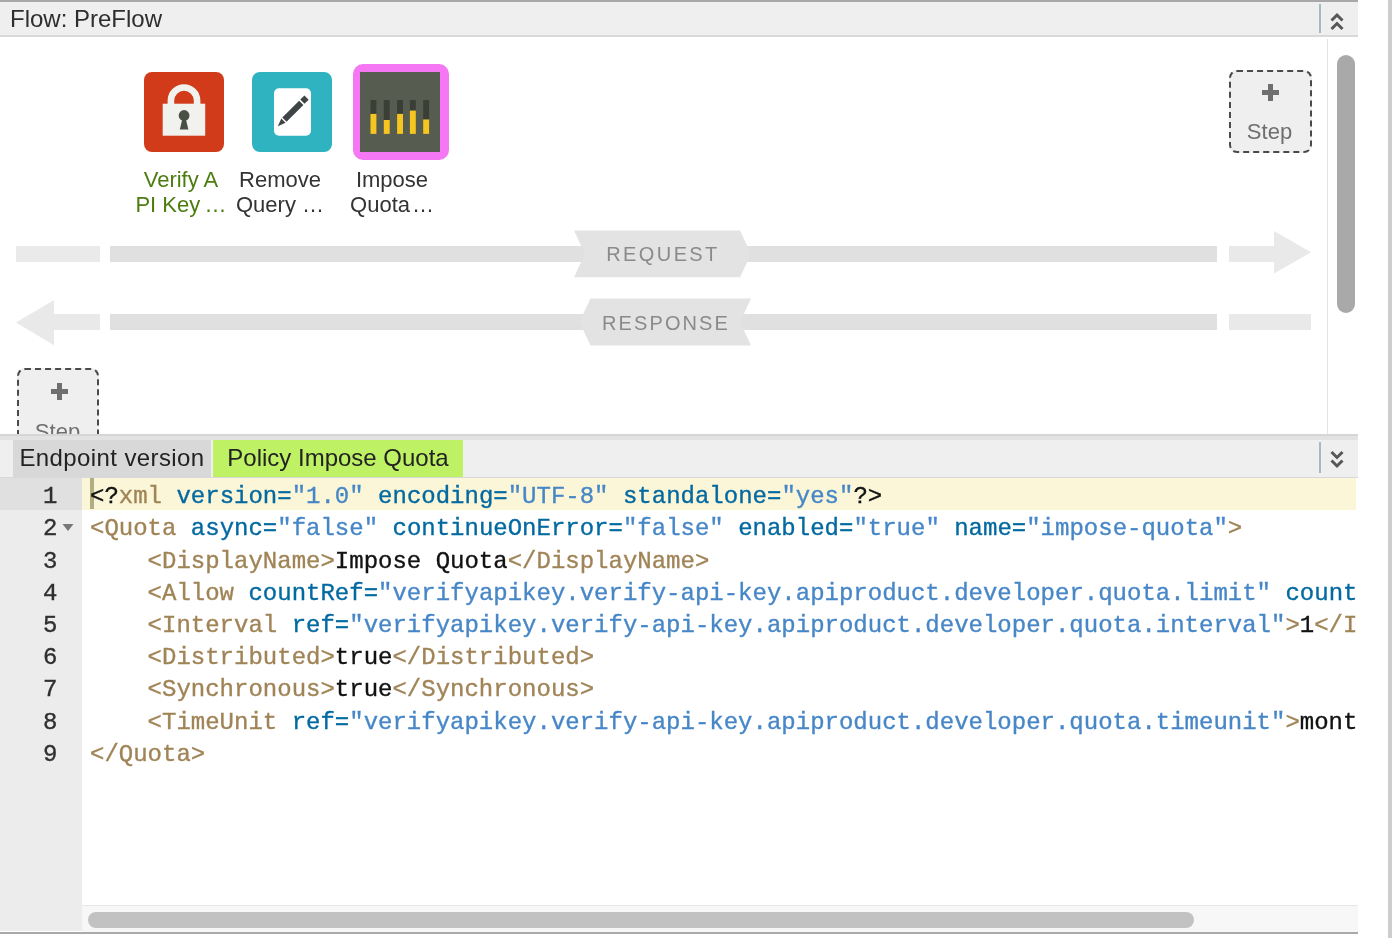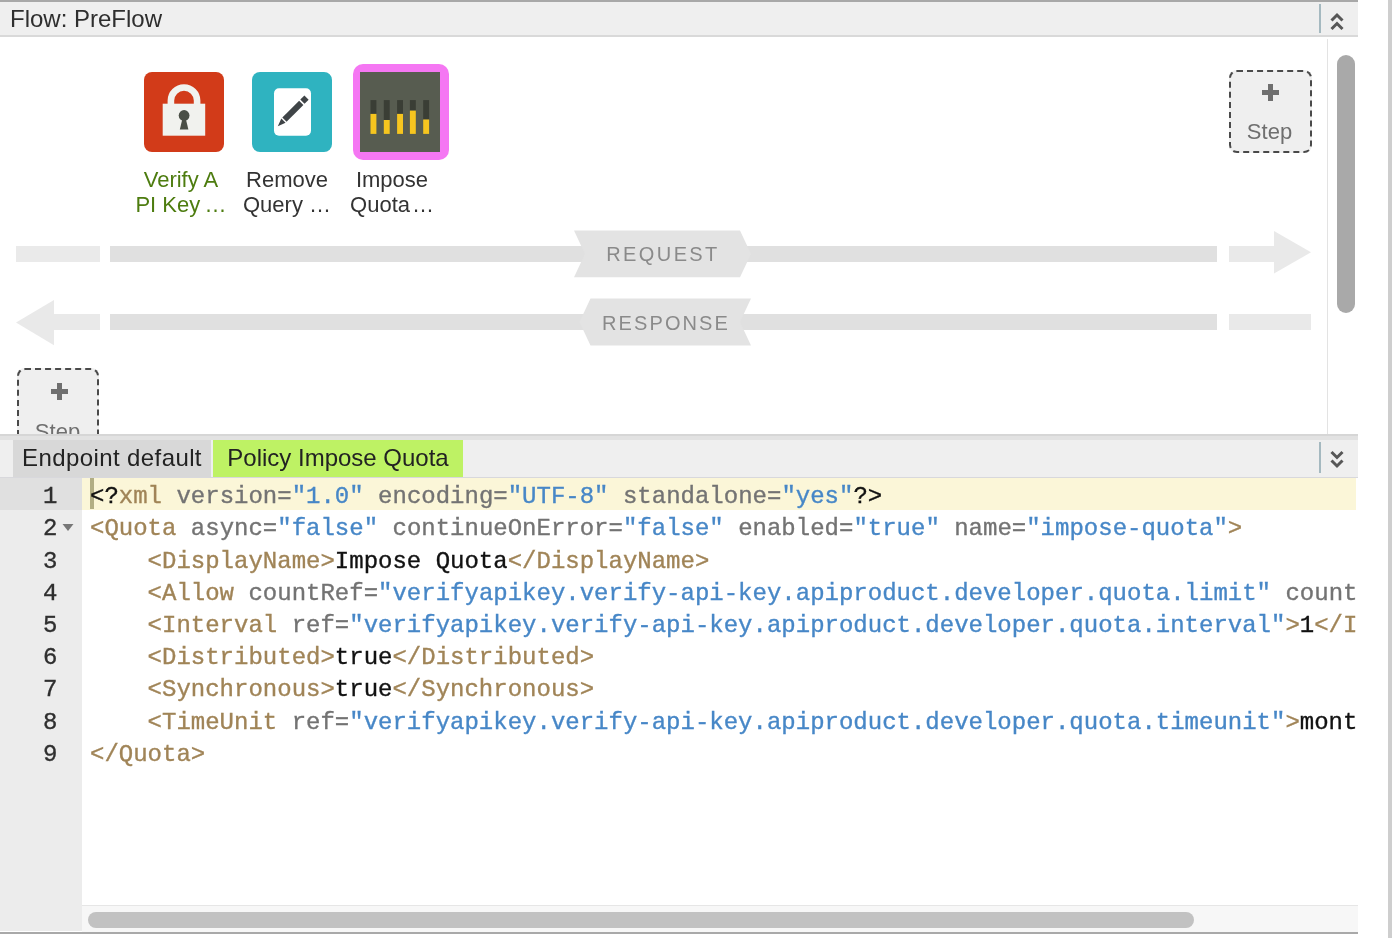--- a/index.html
+++ b/index.html
@@ -49,21 +49,21 @@
     <rect x="23.8" y="48" width="5.9" height="13.9" fill="#f6c51f"></rect>
     <rect x="37.1" y="28.1" width="5.9" height="13.8" fill="#3a3e35"></rect>
     <rect x="37.1" y="41.9" width="5.9" height="20" fill="#f6c51f"></rect>
     <rect x="49.9" y="28.1" width="5.9" height="10.5" fill="#3a3e35"></rect>
     <rect x="49.9" y="38.6" width="5.9" height="23.3" fill="#f6c51f"></rect>
     <rect x="63.2" y="28.1" width="5.9" height="19.4" fill="#3a3e35"></rect>
     <rect x="63.2" y="47.5" width="5.9" height="14.4" fill="#f6c51f"></rect>
   </svg>
 
   <div class="abs" style="left:121px;top:129.9px;width:120px;text-align:center;font-size:22px;line-height:24.2px;color:#4d7c0f">Verify A<br>PI Key …</div>
-  <div class="abs" style="left:227px;top:129.9px;width:120px;text-align:center;font-size:22px;line-height:24.2px;color:#333">Remove<br>Query …</div>
+  <div class="abs" style="left:220px;top:129.9px;width:120px;text-align:center;font-size:22px;line-height:24.2px;color:#333">Remove<br>Query …</div>
   <div class="abs" style="left:332px;top:129.9px;width:120px;text-align:center;font-size:22px;line-height:24.2px;color:#333">Impose<br>Quota …</div>
 
   <div class="abs" style="left:1228.5px;top:31.5px;width:83px;height:82.5px;border-radius:8px;background:#efefef;border:2.5px dashed #4a4a4a">
     <div class="abs" style="left:31.5px;top:18px;width:17px;height:5px;background:#6f6f6f"></div>
     <div class="abs" style="left:37.5px;top:12px;width:5px;height:17px;background:#6f6f6f"></div>
     <div class="abs" style="left:0;top:47px;width:78px;text-align:center;font-size:22px;color:#6f6f6f">Step</div>
   </div>
 
   <div class="abs" style="left:16px;top:207.5px;width:84px;height:16px;background:#eaeaea"></div>
   <div class="abs" style="left:110px;top:207.5px;width:1107px;height:16px;background:#e0e0e0"></div>
@@ -93,21 +93,21 @@
     <div class="abs" style="left:0;top:49px;width:77px;text-align:center;font-size:22px;color:#6f6f6f">Step</div>
   </div>
 
   <div class="abs" style="left:1326.5px;top:0;width:1px;height:395px;background:#e3e3e3"></div>
   <div class="abs" style="left:1337px;top:16.5px;width:17.5px;height:258px;border-radius:9px;background:#a9a9a9"></div>
 </div>
 
 <div class="abs" style="left:0;top:433.5px;width:1358px;height:2px;background:#d6d6d6"></div>
 <div class="abs" style="left:0;top:435.5px;width:1358px;height:4.5px;background:#e2e2e2"></div>
 <div class="abs" style="left:0;top:440px;width:1358px;height:36.5px;background:#efefef">
-  <div class="abs" style="left:13px;top:0;width:198px;height:36.5px;background:#d8d8d8;text-align:center;line-height:36px;font-size:24px;letter-spacing:0.4px;color:#222">Endpoint default</div>
+  <div class="abs" style="left:13px;top:0;width:198px;height:36.5px;background:#d8d8d8;text-align:center;line-height:36px;font-size:24px;letter-spacing:0.4px;color:#222">Endpoint version</div>
   <div class="abs" style="left:213px;top:0;width:250px;height:36.5px;background:#bef264;text-align:center;line-height:36px;font-size:24px;color:#222">Policy Impose Quota</div>
   <div class="abs" style="left:1318.5px;top:1.5px;width:2px;height:31px;background:#a5b9c0"></div>
   <svg class="abs" style="left:1329px;top:9px" width="16" height="22" viewBox="0 0 16 22">
     <path d="M2.5 3 L8 8.5 L13.5 3 M2.5 11.5 L8 17 L13.5 11.5" fill="none" stroke="#575757" stroke-width="3"></path>
   </svg>
 </div>
 
 <div class="abs" style="left:0;top:476.5px;width:1358px;height:1.2px;background:#d8d8dc"></div>
 <div class="abs" style="left:0;top:477.7px;width:82px;height:453.8px;background:#ececec"></div>
 <div class="abs" style="left:0;top:477.7px;width:82px;height:32.2px;background:#e0e0e0"></div>
@@ -134,21 +134,21 @@
 <span class="t">&lt;Quota</span> <span class="a">async=</span><span class="s">"false"</span> <span class="a">continueOnError=</span><span class="s">"false"</span> <span class="a">enabled=</span><span class="s">"true"</span> <span class="a">name=</span><span class="s">"impose-quota"</span><span class="t">&gt;</span>
     <span class="t">&lt;DisplayName&gt;</span>Impose Quota<span class="t">&lt;/DisplayName&gt;</span>
     <span class="t">&lt;Allow</span> <span class="a">countRef=</span><span class="s">"verifyapikey.verify-api-key.apiproduct.developer.quota.limit"</span> <span class="a">count=</span>
     <span class="t">&lt;Interval</span> <span class="a">ref=</span><span class="s">"verifyapikey.verify-api-key.apiproduct.developer.quota.interval"</span><span class="t">&gt;</span>1<span class="t">&lt;/Interval&gt;</span>
     <span class="t">&lt;Distributed&gt;</span>true<span class="t">&lt;/Distributed&gt;</span>
     <span class="t">&lt;Synchronous&gt;</span>true<span class="t">&lt;/Synchronous&gt;</span>
     <span class="t">&lt;TimeUnit</span> <span class="a">ref=</span><span class="s">"verifyapikey.verify-api-key.apiproduct.developer.quota.timeunit"</span><span class="t">&gt;</span>month
 <span class="t">&lt;/Quota&gt;</span></pre>
 <style>
   .t { color:#a08457;margin-top:12px; }
-  .a { color:#737373; }
+  .a { color:#0369a1; }
   .s { color:#4787c7; }
   .k { color:#111111; }
 </style>
 
 <div class="abs" style="left:82px;top:904.5px;width:1276px;height:27px;background:#f7f7f7;border-top:1px solid #e6e6e6"></div>
 <div class="abs" style="left:88px;top:911.5px;width:1106px;height:16.5px;border-radius:8.5px;background:#c2c2c2"></div>
 
 <div class="abs" style="left:0;top:931.5px;width:1358px;height:2px;background:#a9a9a9"></div>
 
 <div class="abs" style="left:1388px;top:0;width:4px;height:938px;background:#cecece"></div>

